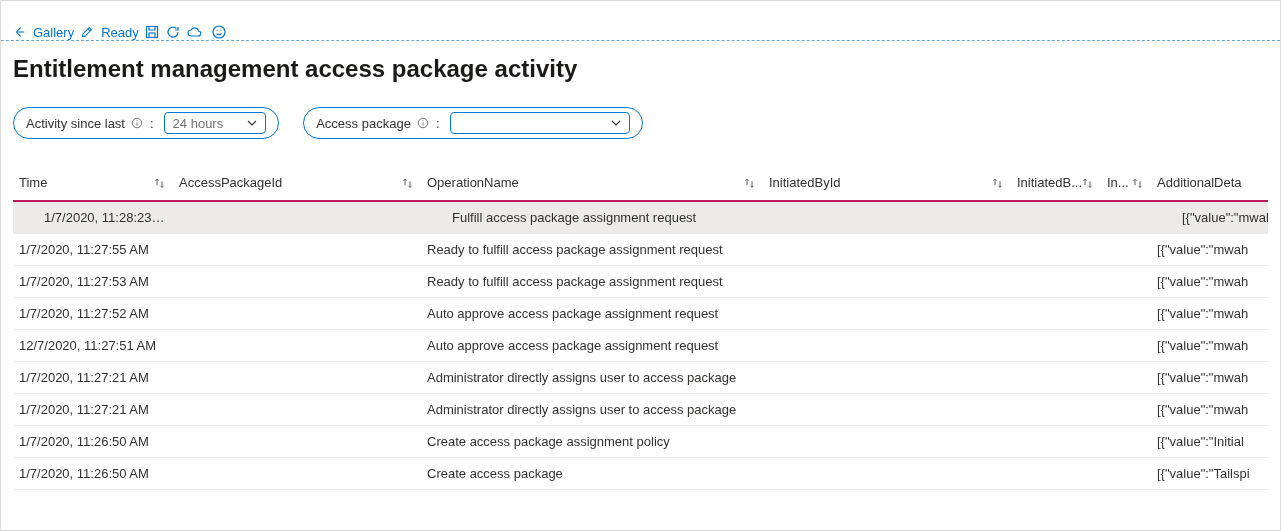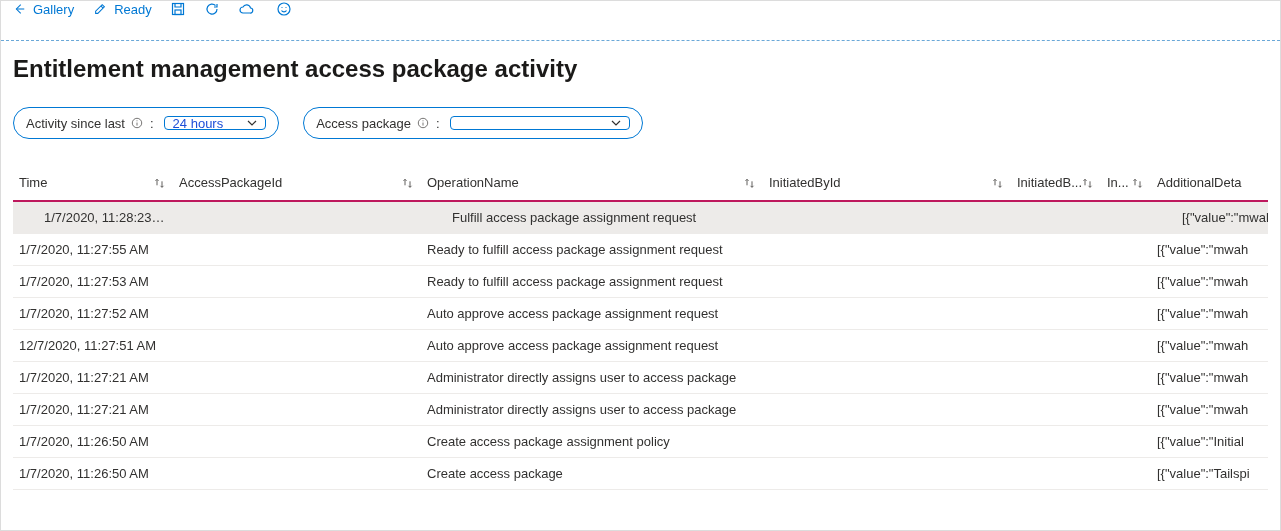--- a/index.html
+++ b/index.html
@@ -13,25 +13,25 @@
   .outer {
     width: 1281px;
     height: 531px;
     border: 1px solid #dcdcdc;
     overflow: hidden;
     position: relative;
     background: #fff;
   }
   .toolbar {
     display: flex;
-    align-items: flex-start;
+    align-items: flex-end;
     height: 40px;
     padding: 0 10px;
     border-bottom: 1px dashed #6aa8d8;
-    gap: 18px;
+    gap: 5px;
     color: #0078d4;
   }
   .tb-group {
     display: flex;
     align-items: center;
     gap: 6px;
     cursor: pointer;
   }
   .tb-icon {
     width: 16px; height: 16px;
@@ -68,26 +68,26 @@
   .pill .info-icon {
     width: 13px; height: 13px;
     display: inline-flex;
     align-items: center;
     justify-content: center;
     color: #605e5c;
   }
   .pill-select {
     border: 1px solid #0078d4;
     border-radius: 4px;
-    height: 14px;
+    height: 22px;
     display: flex;
     align-items: center;
     padding: 0 8px;
     gap: 24px;
-    color: #1d4ed8;
+    color: #737373;
     margin-left: 4px;
   }
   .pill-select.wide { min-width: 180px; justify-content: flex-end; gap: 150px; }
   .chev {
     width: 10px; height: 10px;
     display: inline-flex;
     color: #323130;
   }
   .grid-wrap {
     width: 100%;

